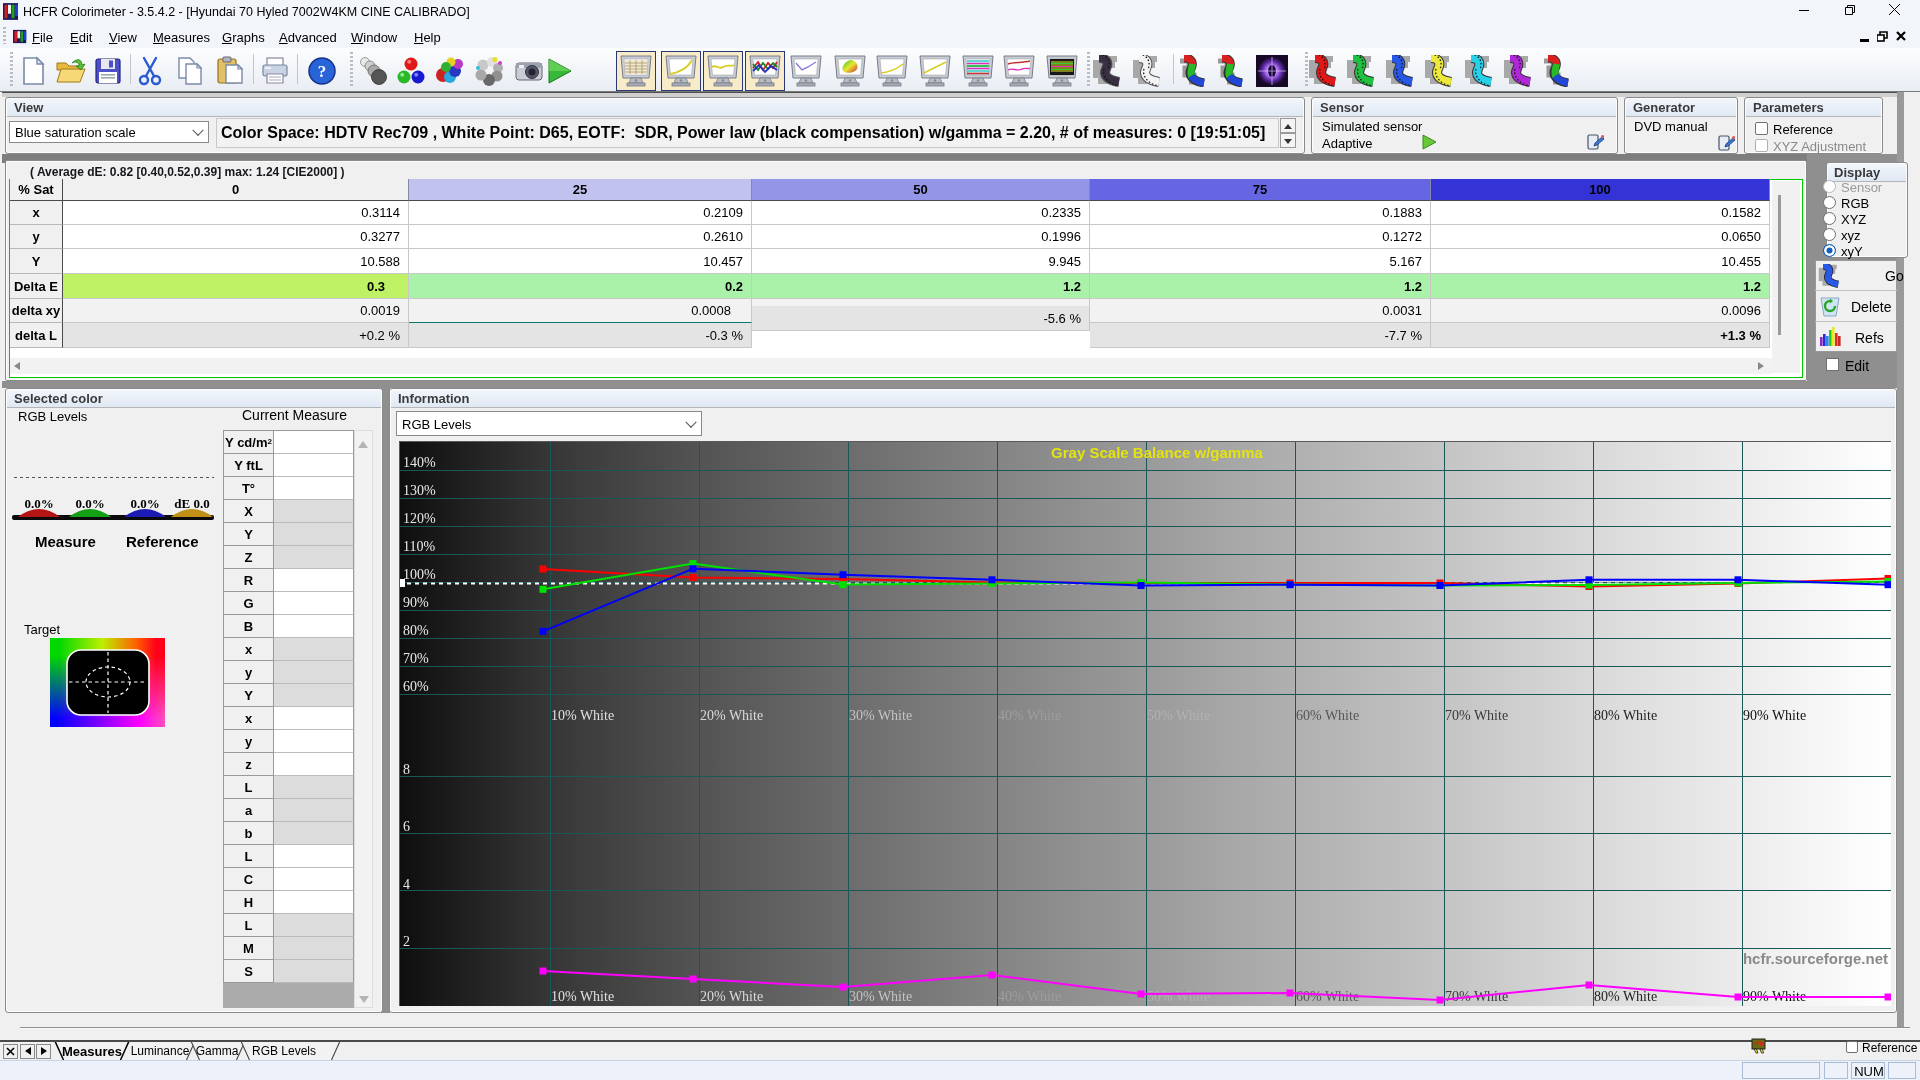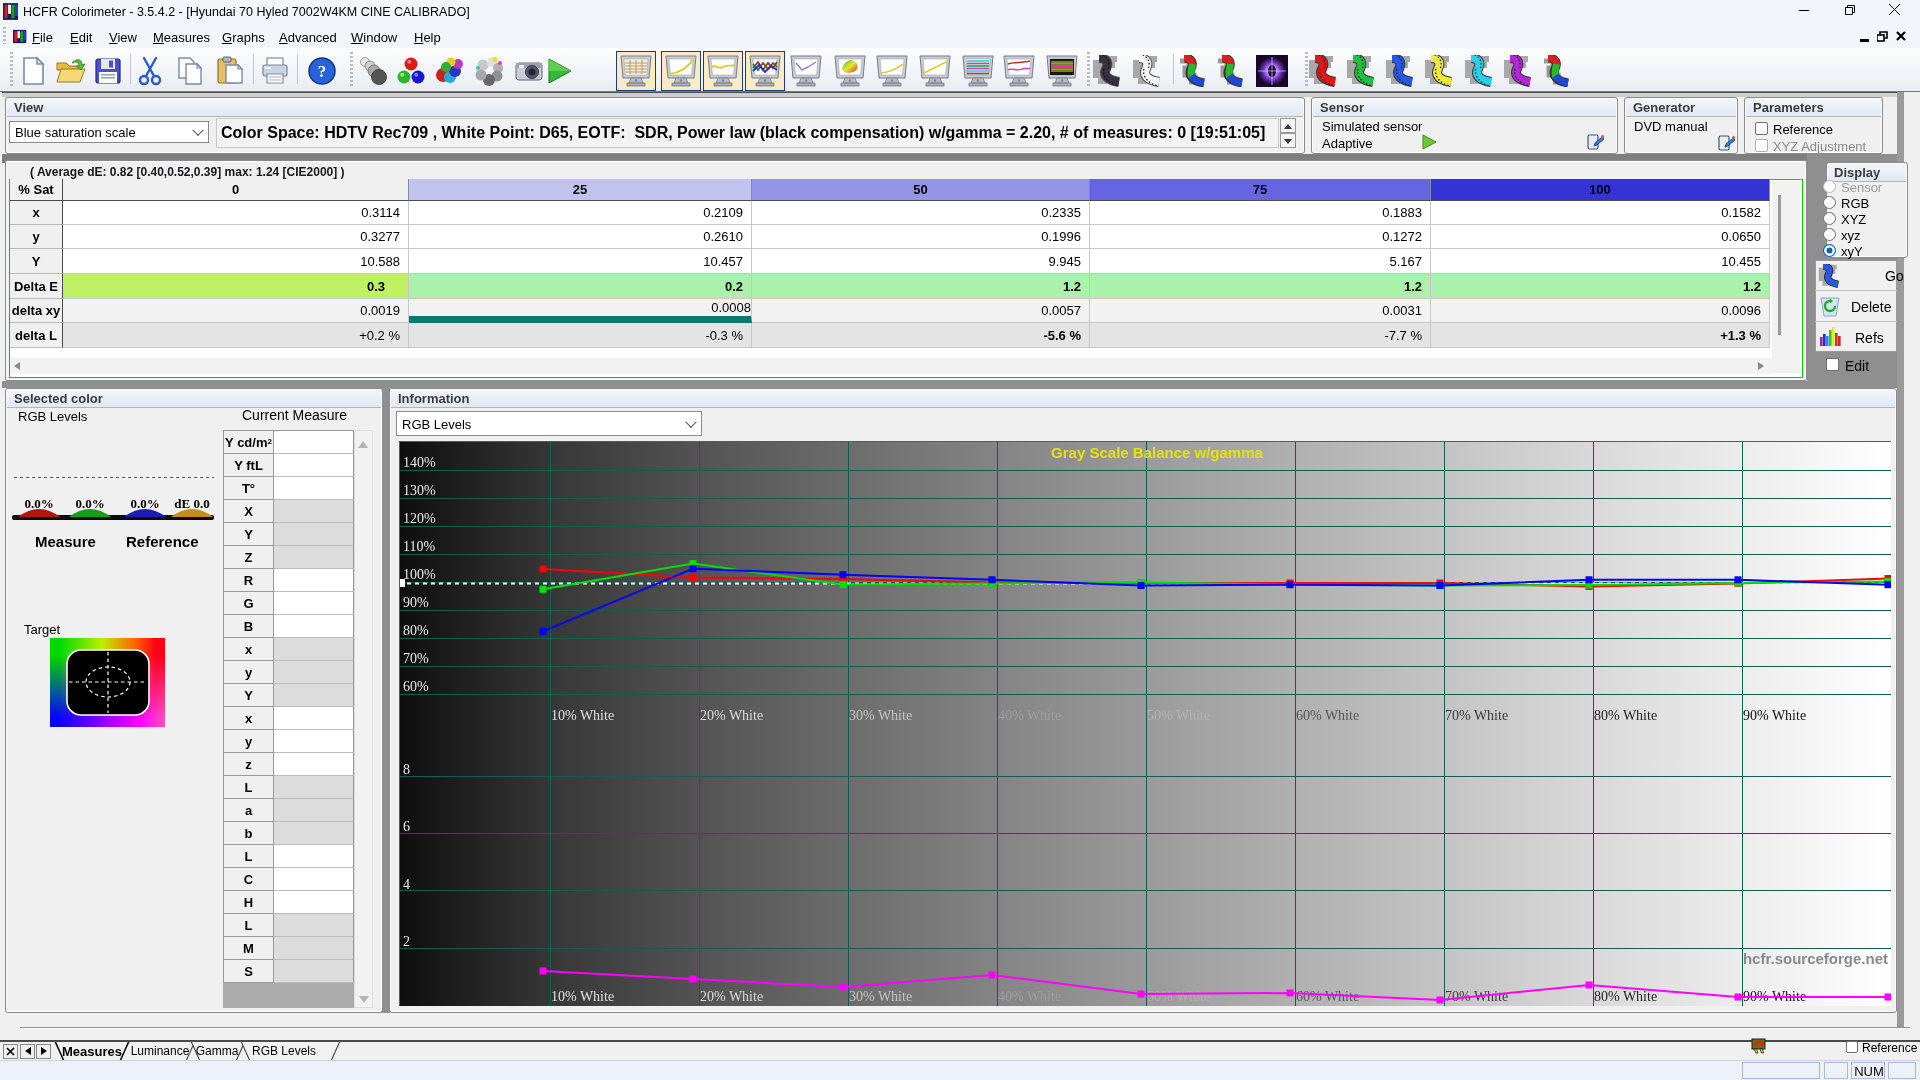--- a/index.html
+++ b/index.html
@@ -440,28 +440,28 @@
 <div class="abs cell vr" style="left:1090px;top:249px;width:341px;height:25px;background:#fff;border-right:1px solid #c8c8c8;border-bottom:1px solid #c8c8c8;font-weight:normal;padding-right:8px;">5.167</div>
 <div class="abs cell vr" style="left:1431px;top:249px;width:339px;height:25px;background:#fff;border-right:1px solid #c8c8c8;border-bottom:1px solid #c8c8c8;font-weight:normal;padding-right:8px;">10.455</div>
 <div class="abs cell" style="left:10px;top:274px;width:53px;height:25px;background:#f0f0f0;border-right:1px solid #4a4a4a;border-bottom:1px solid #b8b8b8;font-weight:bold;justify-content:center;">Delta E</div>
 <div class="abs cell vr" style="left:63px;top:274px;width:346px;height:25px;background:#bef264;border-right:1px solid #c8c8c8;border-bottom:1px solid #c8c8c8;font-weight:bold;padding-right:23px;">0.3</div>
 <div class="abs cell vr" style="left:409px;top:274px;width:343px;height:25px;background:#aaf2aa;border-right:1px solid #c8c8c8;border-bottom:1px solid #c8c8c8;font-weight:bold;padding-right:8px;">0.2</div>
 <div class="abs cell vr" style="left:752px;top:274px;width:338px;height:25px;background:#aaf2aa;border-right:1px solid #c8c8c8;border-bottom:1px solid #c8c8c8;font-weight:bold;padding-right:8px;">1.2</div>
 <div class="abs cell vr" style="left:1090px;top:274px;width:341px;height:25px;background:#aaf2aa;border-right:1px solid #c8c8c8;border-bottom:1px solid #c8c8c8;font-weight:bold;padding-right:8px;">1.2</div>
 <div class="abs cell vr" style="left:1431px;top:274px;width:339px;height:25px;background:#aaf2aa;border-right:1px solid #c8c8c8;border-bottom:1px solid #c8c8c8;font-weight:bold;padding-right:8px;">1.2</div>
 <div class="abs cell" style="left:10px;top:299px;width:53px;height:24px;background:#f0f0f0;border-right:1px solid #4a4a4a;border-bottom:1px solid #b8b8b8;font-weight:bold;justify-content:center;">delta xy</div>
 <div class="abs cell vr" style="left:63px;top:299px;width:346px;height:24px;background:#f2f2f2;border-right:1px solid #c8c8c8;border-bottom:1px solid #c8c8c8;font-weight:normal;padding-right:8px;">0.0019</div>
-<div class="abs cell vr" style="left:409px;top:299px;width:343px;height:24px;background:#f2f2f2;border-right:1px solid #c8c8c8;border-bottom:7px solid #0f766e;font-weight:normal;padding-right:0;">0.0008</div>
+<div class="abs cell vr" style="left:409px;top:299px;width:343px;height:24px;background:#f2f2f2;border-right:1px solid #c8c8c8;border-bottom:1px solid #0f766e;font-weight:normal;padding-right:20px;">0.0008</div>
 <div class="abs cell vr" style="left:752px;top:299px;width:338px;height:24px;background:#f2f2f2;border-right:1px solid #c8c8c8;border-bottom:1px solid #c8c8c8;font-weight:normal;padding-right:8px;">0.0057</div>
 <div class="abs cell vr" style="left:1090px;top:299px;width:341px;height:24px;background:#f2f2f2;border-right:1px solid #c8c8c8;border-bottom:1px solid #c8c8c8;font-weight:normal;padding-right:8px;">0.0031</div>
 <div class="abs cell vr" style="left:1431px;top:299px;width:339px;height:24px;background:#f2f2f2;border-right:1px solid #c8c8c8;border-bottom:1px solid #c8c8c8;font-weight:normal;padding-right:8px;">0.0096</div>
 <div class="abs cell" style="left:10px;top:323px;width:53px;height:25px;background:#f0f0f0;border-right:1px solid #4a4a4a;border-bottom:1px solid #b8b8b8;font-weight:bold;justify-content:center;">delta L</div>
 <div class="abs cell vr" style="left:63px;top:323px;width:346px;height:25px;background:#e4e4e4;border-right:1px solid #c8c8c8;border-bottom:1px solid #c8c8c8;font-weight:normal;padding-right:8px;">+0.2 %</div>
 <div class="abs cell vr" style="left:409px;top:323px;width:343px;height:25px;background:#e4e4e4;border-right:1px solid #c8c8c8;border-bottom:1px solid #c8c8c8;font-weight:normal;padding-right:8px;">-0.3 %</div>
-<div class="abs cell vr" style="left:752px;top:323px;width:338px;height:25px;background:#e4e4e4;border-right:1px solid #c8c8c8;border-bottom:1px solid #c8c8c8;font-weight:bold;padding-right:8px;text-align:center;">-5.6 %</div>
+<div class="abs cell vr" style="left:752px;top:306px;width:338px;height:25px;background:#e4e4e4;border-right:1px solid #c8c8c8;border-bottom:1px solid #c8c8c8;font-weight:normal;padding-right:8px;text-align:center;">-5.6 %</div>
 <div class="abs cell vr" style="left:1090px;top:323px;width:341px;height:25px;background:#e4e4e4;border-right:1px solid #c8c8c8;border-bottom:1px solid #c8c8c8;font-weight:normal;padding-right:8px;">-7.7 %</div>
 <div class="abs cell vr" style="left:1431px;top:323px;width:339px;height:25px;background:#e4e4e4;border-right:1px solid #c8c8c8;border-bottom:1px solid #c8c8c8;font-weight:bold;padding-right:8px;">+1.3 %</div>
 <div class="abs" style="left:10px;top:358px;width:1762px;height:16px;background:#f2f2f2;"></div>
 <div class="abs" style="left:10px;top:358px;width:16px;height:16px;background:#f2f2f2;"></div>
 <div class="abs" style="left:14px;top:362px;width:0;height:0;border-top:4px solid transparent;border-bottom:4px solid transparent;border-right:6px solid #888;"></div>
 <div class="abs" style="left:1758px;top:362px;width:0;height:0;border-top:4px solid transparent;border-bottom:4px solid transparent;border-left:6px solid #888;"></div>
 <div class="abs" style="left:1772px;top:181px;width:28px;height:192px;background:#f1f1f1;"></div>
 <div class="abs" style="left:1778px;top:195px;width:3px;height:140px;background:#9a9a9a;"></div>
 
 <div class="panel" style="left:1815px;top:162px;width:82px;height:96px;margin-left:11px;">

